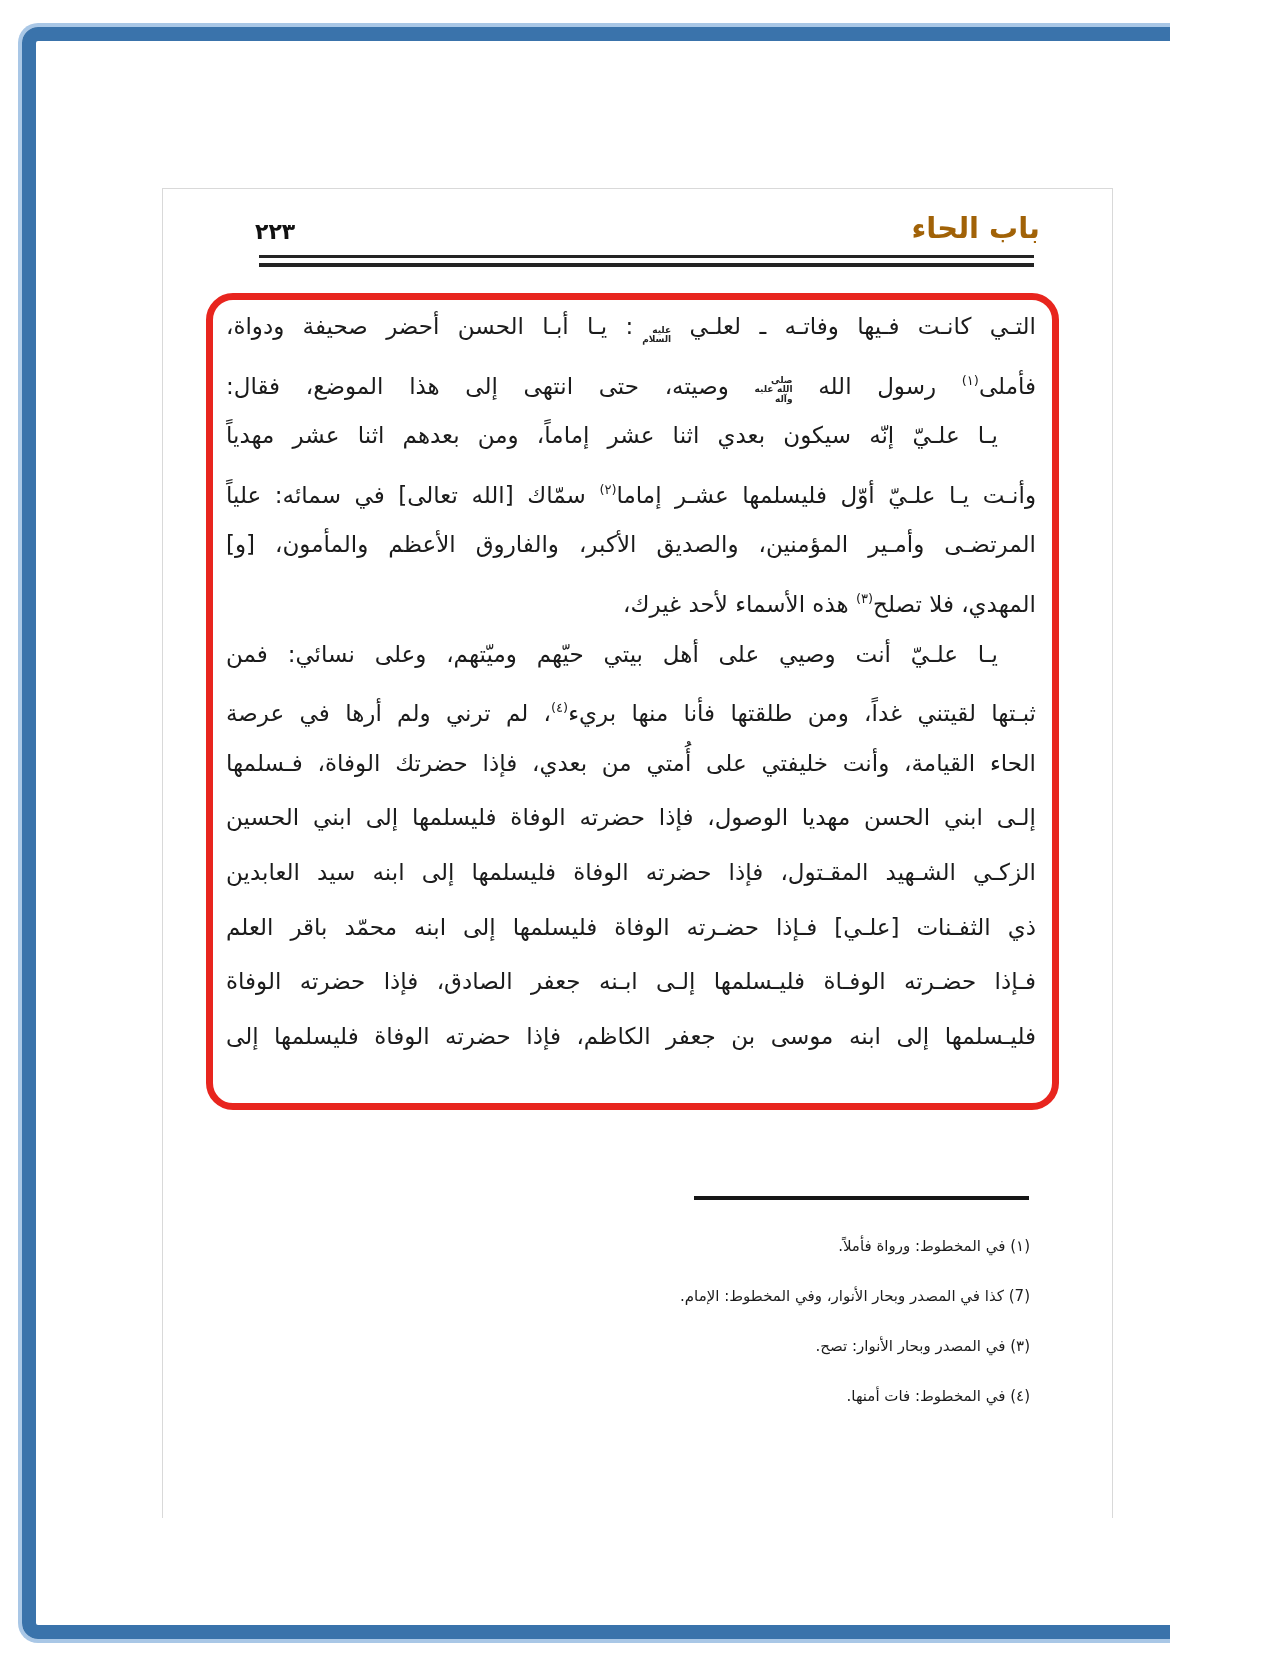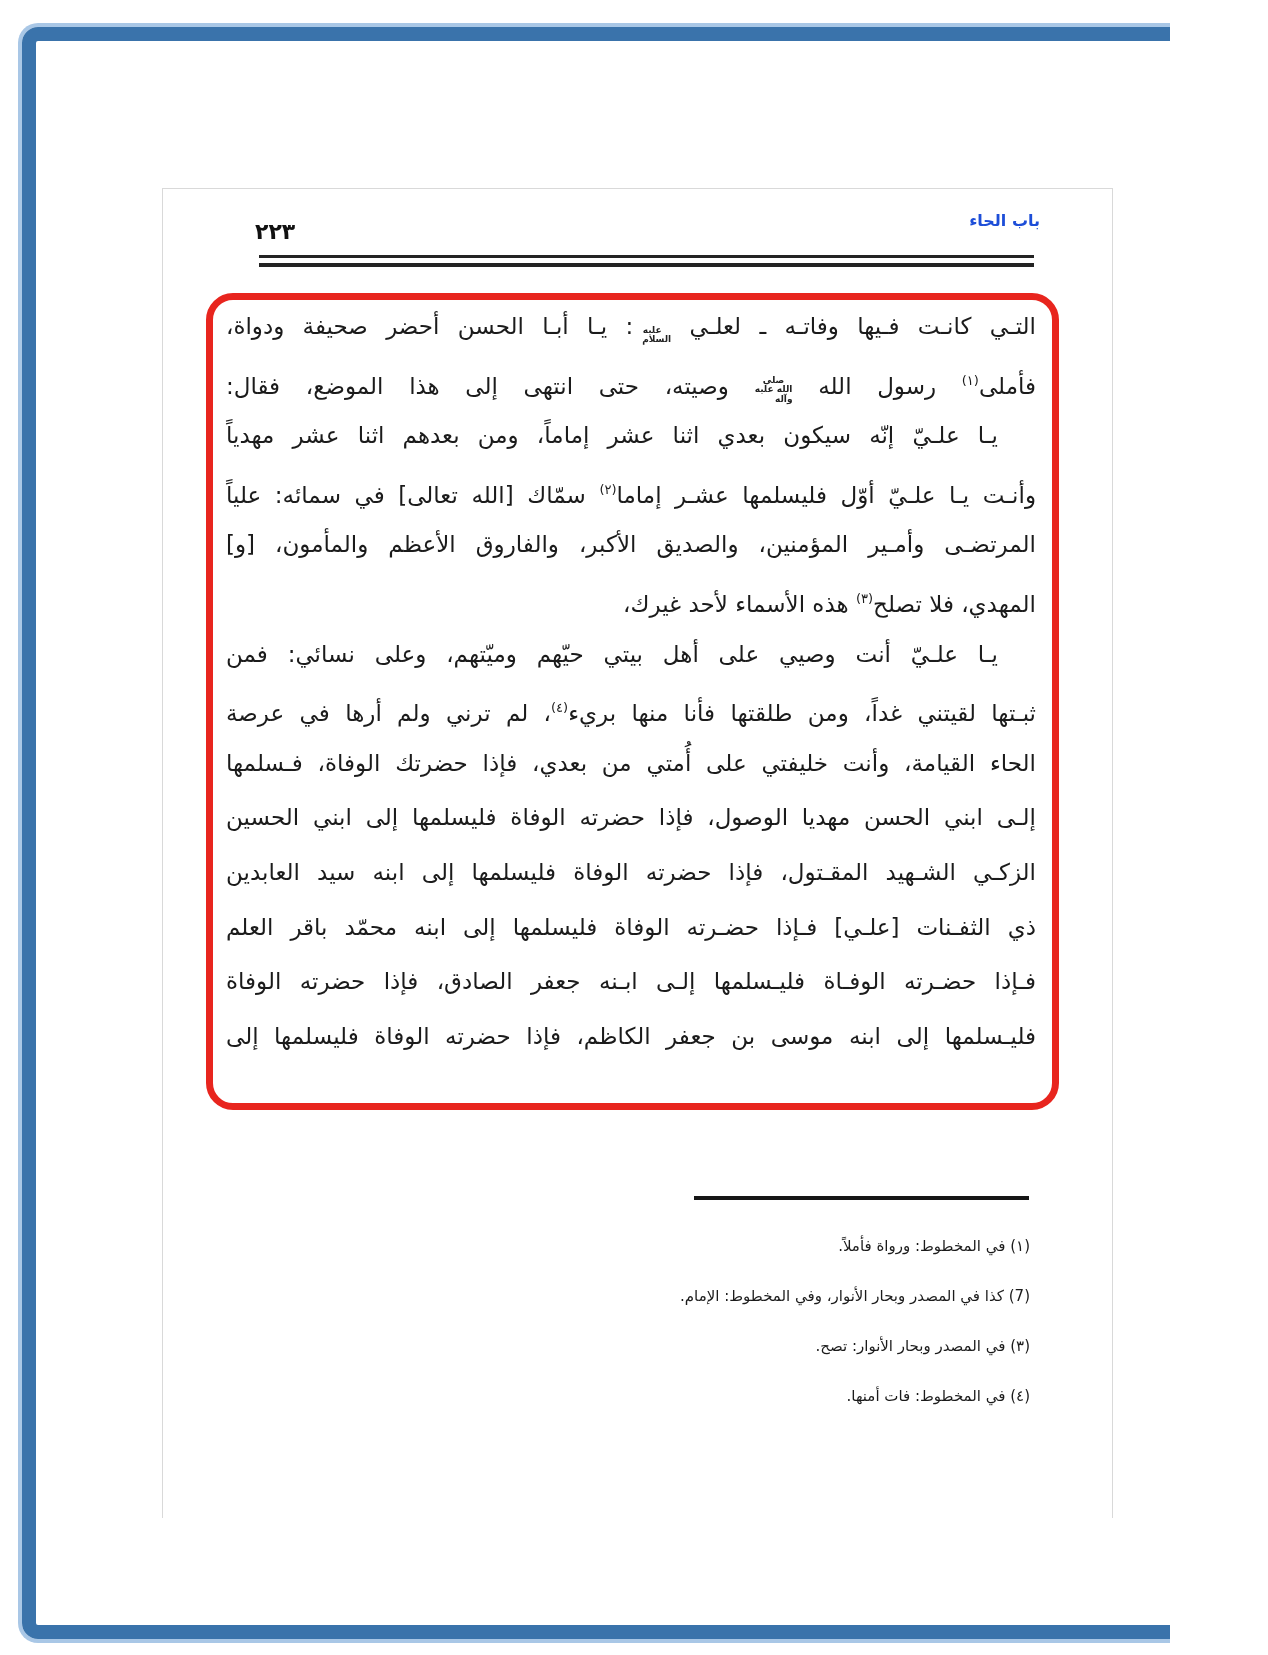--- a/index.html
+++ b/index.html
@@ -32,21 +32,21 @@
     border-left:1px solid var(--page-border);
     border-right:1px solid var(--page-border);
     color:var(--ink);
   }
   .page-number{
     position:absolute;left:92px;top:30px;
     font-size:22px;font-weight:bold;direction:rtl;color:#111;
   }
   .chapter-title{
     position:absolute;right:72px;top:22px;
-    font-size:16px;font-weight:bold;direction:rtl;color:#1d4ed8;margin-left:33px;
+    font-size:29px;font-weight:bold;direction:rtl;color:#a16207;margin-left:33px;
   }
   .header-rule{
     position:absolute;left:96px;right:78px;top:66px;height:12px;
     border-top:3px solid var(--rule-dark);
     border-bottom:4px solid var(--rule-dark);
   }
   .highlight-box{
     position:absolute;left:43px;top:104px;width:853px;height:817px;
     border:7px solid var(--highlight-red);
     border-radius:27px;
@@ -62,21 +62,21 @@
     text-align:justify;text-align-last:justify;text-justify:inter-word;
     white-space:normal;overflow:visible;
   }
   .bline.indent{padding-right:38px;}
   .bline.nojust{text-align:right;text-align-last:right;}
   .supm{
     font-size:13px;vertical-align:9px;letter-spacing:-0.5px;
   }
   .hon{
     display:inline-block;width:38px;
-    font-size:9px;line-height:1.05;text-align:center;
+    font-size:9px;line-height:1.05;
     vertical-align:-8px;font-weight:bold;color:#222;
   }
   .footnote-rule{
     position:absolute;right:83px;top:1007px;width:335px;height:0;
     border-top:4px solid #161616;
   }
   .footnotes{
     position:absolute;right:82px;top:1032px;width:760px;direction:rtl;
   }
   .fn{

